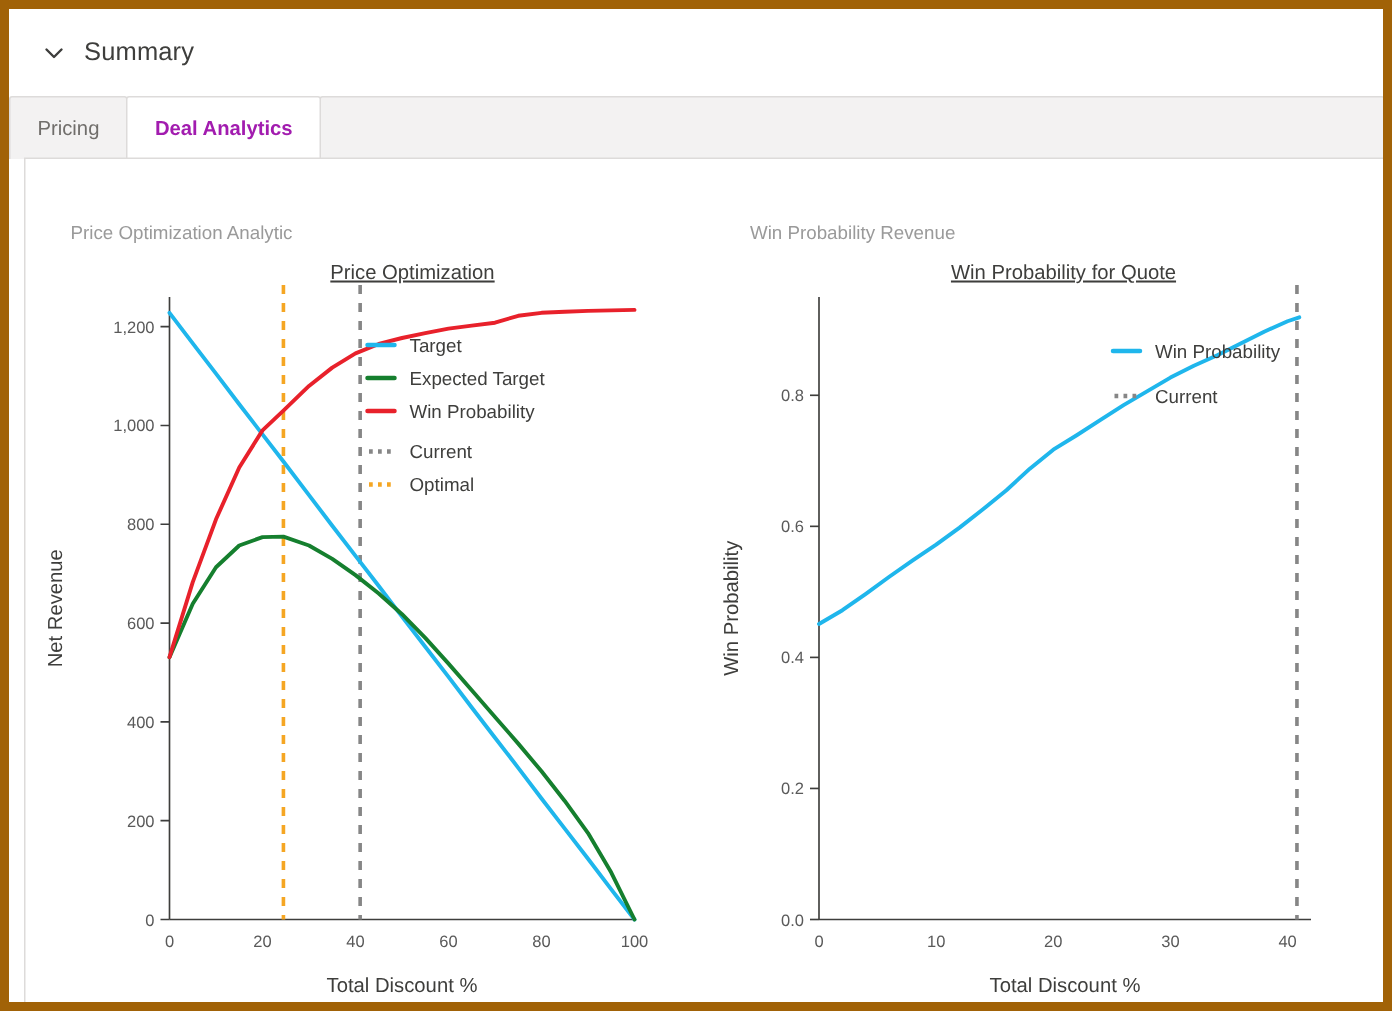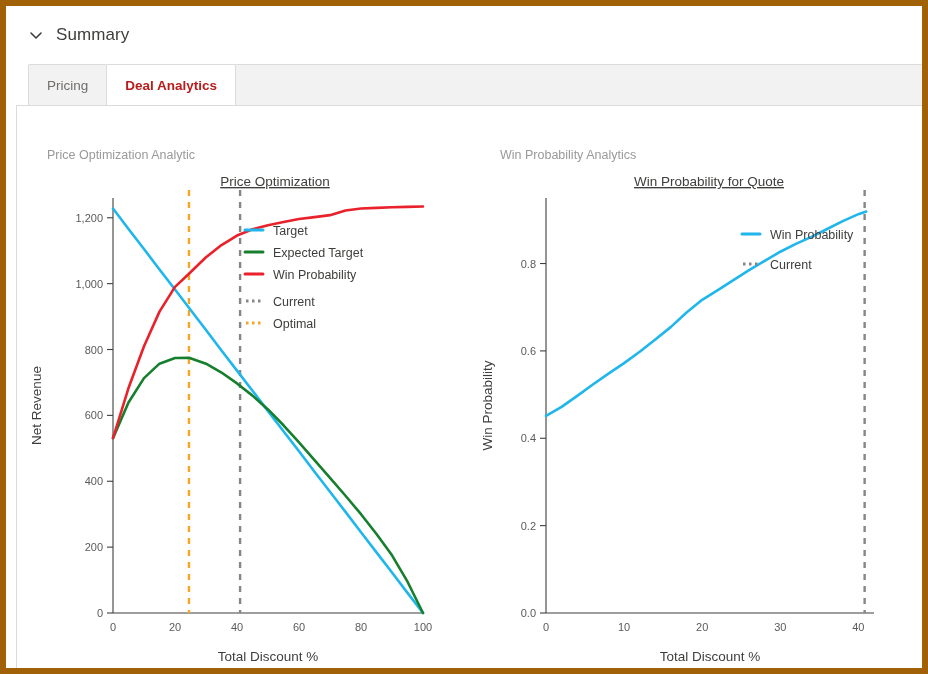--- a/index.html
+++ b/index.html
@@ -32,21 +32,21 @@
     display: inline-block;
     color: #3e3e3c;
   }
   .summary-title {
     font-size: 17px;
     color: #3e3e3c;
     letter-spacing: 0.1px;
   }
   .tabbar {
     position: absolute;
-    left: 22px;
+    left: 0;
     top: 58px;
     right: 0;
     height: 42px;
     display: flex;
     align-items: stretch;
   }
   .tab {
     box-sizing: border-box;
     height: 42px;
     padding: 0 18px;
@@ -56,21 +56,21 @@
     border: 1px solid #dddbda;
     border-bottom: none;
     background: #f3f2f2;
     color: #706e6b;
     border-radius: 2px 2px 0 0;
     margin-right: -1px;
     cursor: pointer;
   }
   .tab.active {
     background: #ffffff;
-    color: #b91c1c;
+    color: #a21caf;
     font-weight: bold;
   }
   .tab.filler {
     flex: 1 1 auto;
     background: #f3f2f2;
     border-right: none;
     cursor: default;
   }
   .tab-underline {
     position: absolute;
@@ -189,21 +189,21 @@
             <line x1="228" y1="168" x2="246" y2="168" stroke="#e8212b" stroke-width="3" stroke-linecap="round"></line>
             <text x="256" y="172.5" class="legend-text">Win Probability</text>
             <line x1="229" y1="195" x2="245" y2="195" stroke="#868686" stroke-width="3" stroke-dasharray="2.5 3.5" stroke-linecap="butt"></line>
             <text x="256" y="199.5" class="legend-text">Current</text>
             <line x1="229" y1="217" x2="245" y2="217" stroke="#f5a623" stroke-width="3" stroke-dasharray="2.5 3.5" stroke-linecap="butt"></line>
             <text x="256" y="221.5" class="legend-text">Optimal</text>
           </svg>
       </div>
 
       <div class="chart-block">
-        <div class="analytic-label">Win Probability Analytics</div>
+        <div class="analytic-label">Win Probability Revenue</div>
         <svg id="chart1" width="454" height="563">
             <text x="239" y="80" text-anchor="middle" class="chart-title">Win Probability for Quote</text>
             <path d="M 76 92 L 76 507" class="axis-line"></path>
             <path d="M 76 507 L 404 507" class="axis-line"></path>
             <line x1="70" y1="507" x2="76" y2="507" class="tick-line"></line>
             <text x="66" y="511" text-anchor="end" class="tick-label">0.0</text>
             <line x1="70" y1="419.63157894736844" x2="76" y2="419.63157894736844" class="tick-line"></line>
             <text x="66" y="423.63157894736844" text-anchor="end" class="tick-label">0.2</text>
             <line x1="70" y1="332.2631578947368" x2="76" y2="332.2631578947368" class="tick-line"></line>
             <text x="66" y="336.2631578947368" text-anchor="end" class="tick-label">0.4</text>

